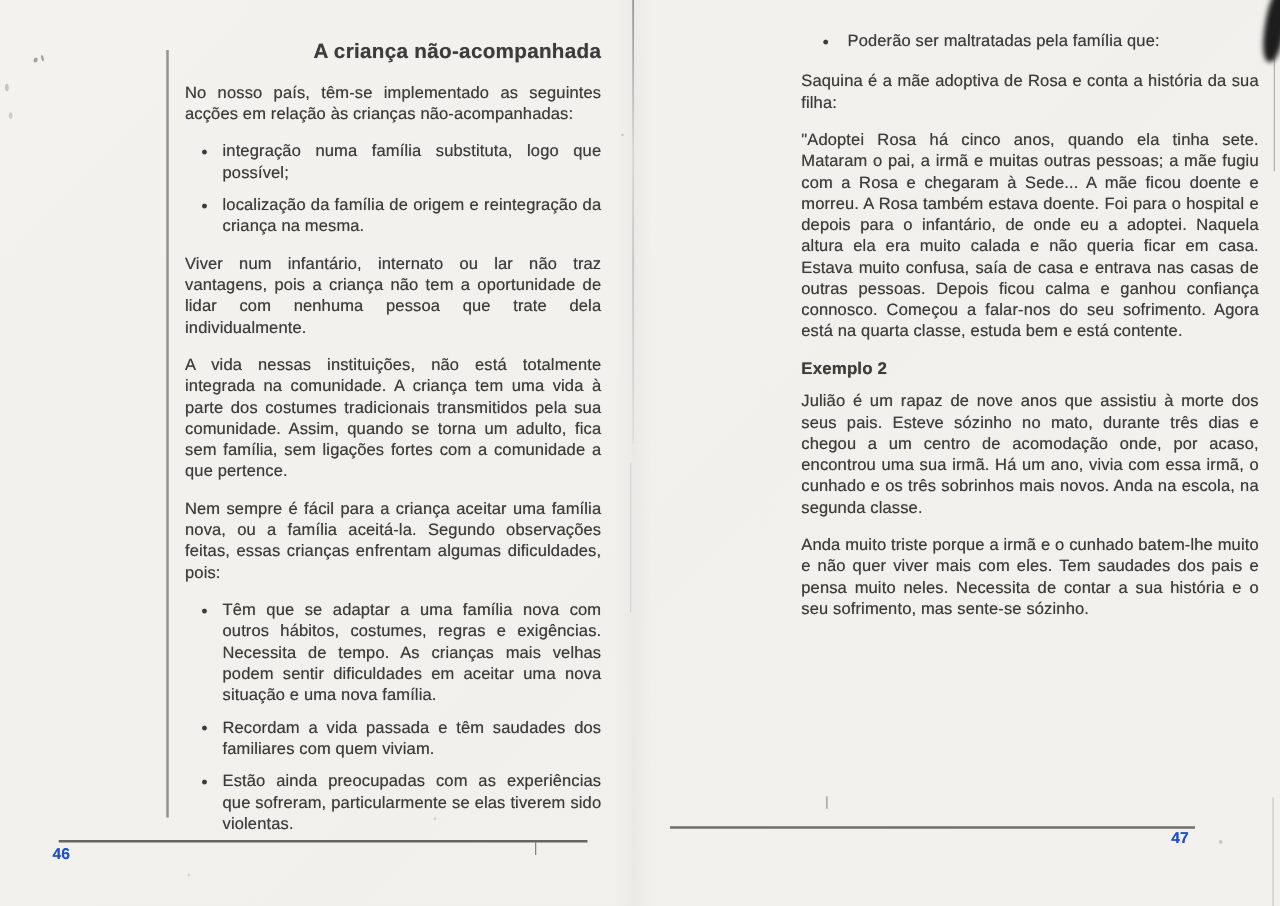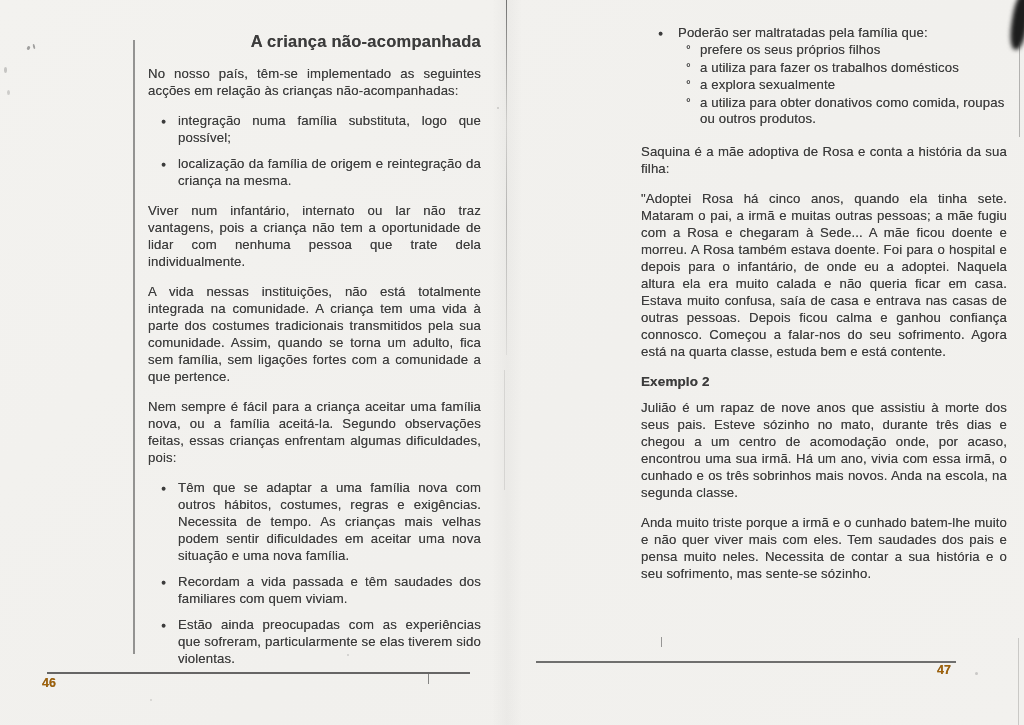--- a/index.html
+++ b/index.html
@@ -93,21 +93,21 @@
   }
   .footer-tick-left {
     position:absolute; left:428px; top:674px; width:1.2px; height:10px;
     background:rgba(60,60,60,.6);
   }
   .tick-above-right-rule {
     position:absolute; left:661px; top:637px; width:1.2px; height:10px;
     background:rgba(60,60,60,.5);
   }
   .page-number {
-    position:absolute; font-size:12.5px; font-weight:bold; color:#a16207;
+    position:absolute; font-size:12.5px; font-weight:bold; color:#1d4ed8;
     text-shadow:0 0 .5px rgba(58,58,58,.6);
   }
   .page-number-left  { left:42px;  top:676px; }
   .page-number-right { left:937px; top:663px; }
 
   .speck { position:absolute; background:rgba(80,80,80,.5); border-radius:50%; }
   .speck-a { left:27px;  top:46px;  width:3px; height:4px; transform:rotate(30deg); }
   .speck-a2{ left:33px;  top:44px;  width:2px; height:5px; transform:rotate(-15deg); }
   .speck-b { left:4px;   top:67px;  width:3px; height:6px; opacity:.55; }
   .speck-c { left:7px;   top:90px;  width:3px; height:5px; opacity:.45; }
@@ -153,26 +153,20 @@
     <li>Têm que se adaptar a uma família nova com outros hábitos, costumes, regras e exigências. Necessita de tempo. As crianças mais velhas podem sentir dificuldades em aceitar uma nova situação e uma nova família.</li>
     <li>Recordam a vida passada e têm saudades dos familiares com quem viviam.</li>
     <li>Estão ainda preocupadas com as experiências que sofreram, particularmente se elas tiverem sido violentas.</li>
   </ul>
 </div>
 
 <div class="col col-right">
   <ul class="bullets right-ind">
     <li>
       <span>Poderão ser maltratadas pela família que:</span>
-      <ul class="sub">
-        <li>prefere os seus próprios filhos</li>
-        <li>a utiliza para fazer os trabalhos domésticos</li>
-        <li>a explora sexualmente</li>
-        <li>a utiliza para obter donativos como comida, roupas ou outros produtos.</li>
-      </ul>
     </li>
   </ul>
 
   <p>Saquina é a mãe adoptiva de Rosa e conta a história da sua filha:</p>
   <p>"Adoptei Rosa há cinco anos, quando ela tinha sete. Mataram o pai, a irmã e muitas outras pessoas; a mãe fugiu com a Rosa e chegaram à Sede... A mãe ficou doente e morreu. A Rosa também estava doente. Foi para o hospital e depois para o infantário, de onde eu a adoptei. Naquela altura ela era muito calada e não queria ficar em casa. Estava muito confusa, saía de casa e entrava nas casas de outras pessoas. Depois ficou calma e ganhou confiança connosco. Começou a falar-nos do seu sofrimento. Agora está na quarta classe, estuda bem e está contente.</p>
 
   <h2 class="exemplo">Exemplo 2</h2>
   <p>Julião é um rapaz de nove anos que assistiu à morte dos seus pais. Esteve sózinho no mato, durante três dias e chegou a um centro de acomodação onde, por acaso, encontrou uma sua irmã. Há um ano, vivia com essa irmã, o cunhado e os três sobrinhos mais novos. Anda na escola, na segunda classe.</p>
   <p>Anda muito triste porque a irmã e o cunhado batem-lhe muito e não quer viver mais com eles. Tem saudades dos pais e pensa muito neles. Necessita de contar a sua história e o seu sofrimento, mas sente-se sózinho.</p>
 </div>

